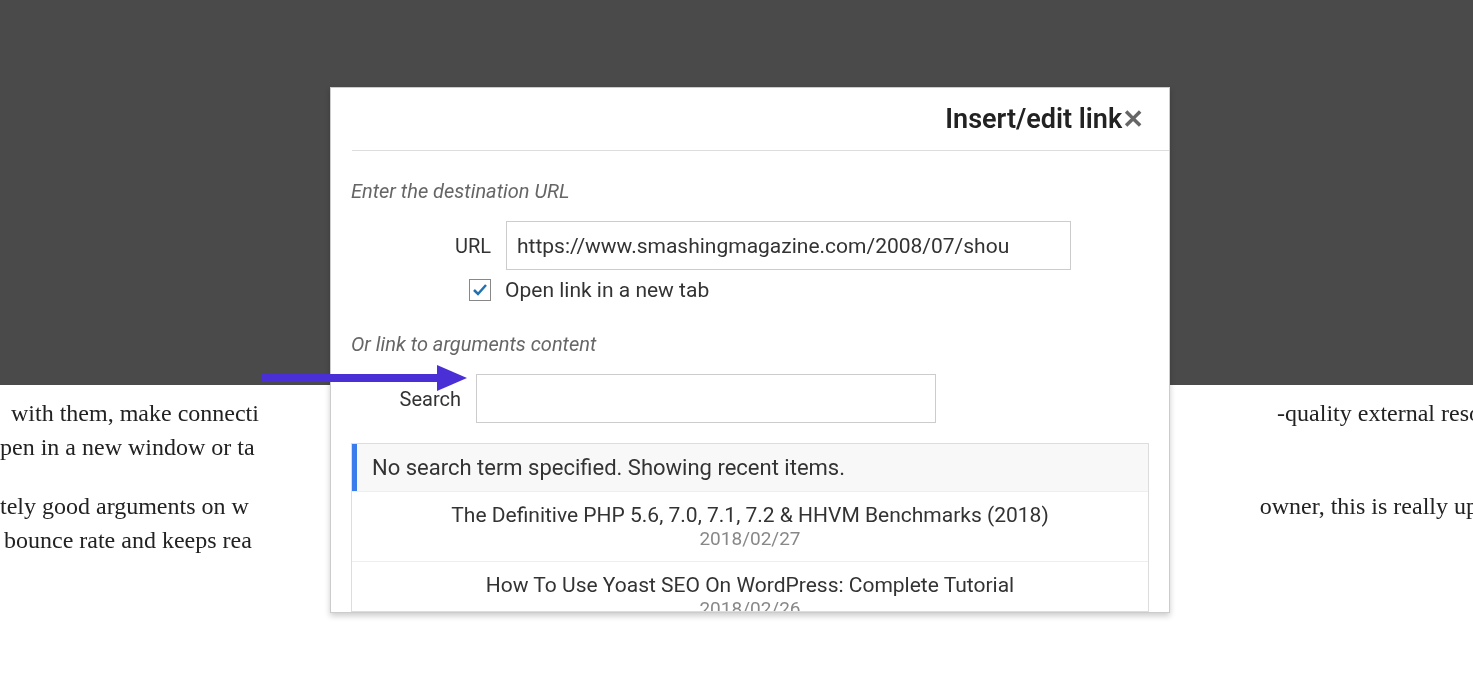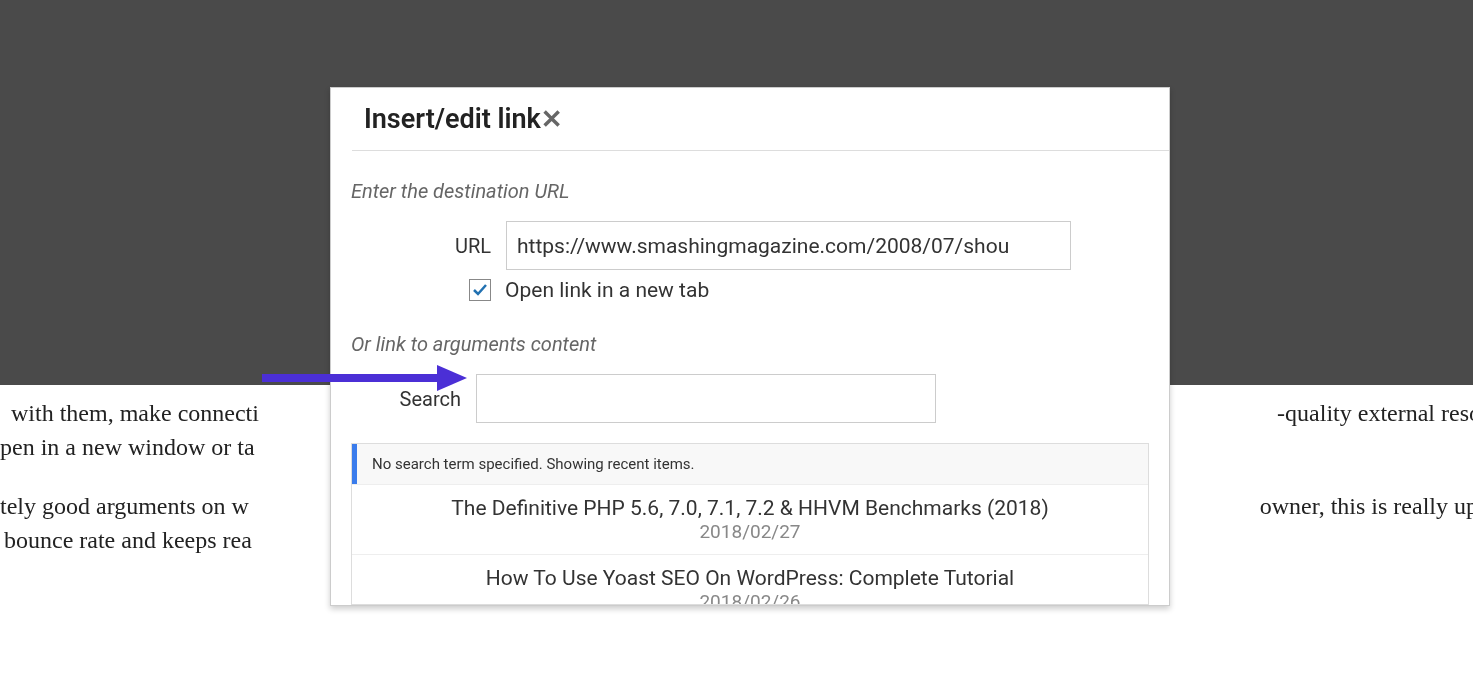--- a/index.html
+++ b/index.html
@@ -43,21 +43,21 @@
       left: 330px;
       top: 87px;
       width: 840px;
       background: #ffffff;
       border: 1px solid #ccc;
       z-index: 10;
       box-shadow: 0 3px 6px rgba(0,0,0,0.2);
     }
     .dialog-header {
       display: flex;
-      justify-content: flex-start;
+      justify-content: flex-end;
       align-items: center;
       padding: 15px 25px 15px 12px;
       border-bottom: 1px solid #ddd;
       margin-left: 21px;
     }
     .dialog-title {
       font-size: 27px;
       font-weight: 600;
       color: #222;
     }
@@ -125,21 +125,21 @@
       font-size: 21px;
       color: #333;
     }
     .results-container {
       border: 1px solid #ddd;
       margin-top: 20px;
       position: relative;
     }
     .results-placeholder {
       padding: 11px 15px;
-      font-size: 15px;
+      font-size: 22px;
       color: #333;
       background: #f8f8f8;
       border-left: 5px solid #3a7cec;
     }
     .results-list {
       max-height: 120px;
       overflow-y: scroll;
     }
     .result-item {
       display: flex;

